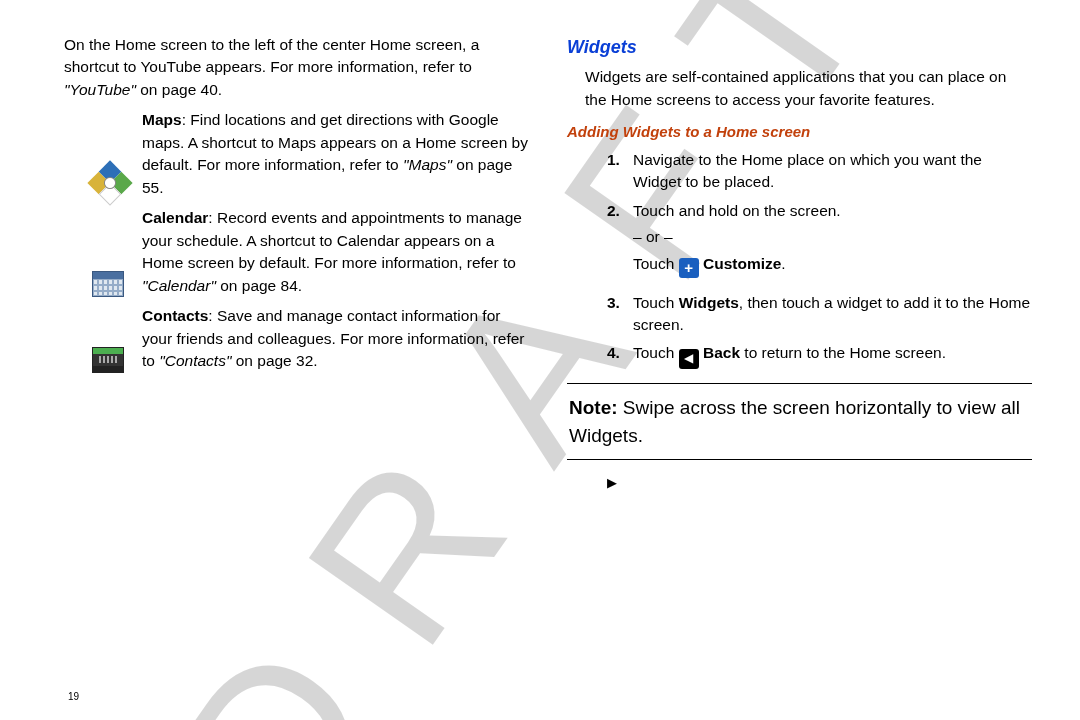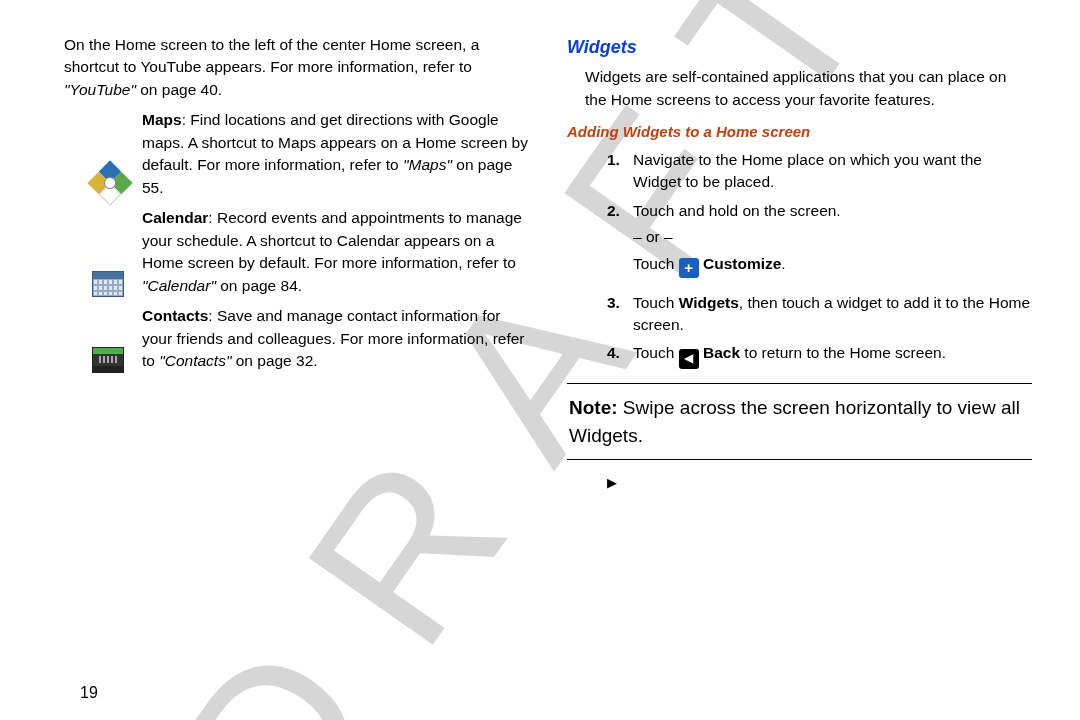--- a/index.html
+++ b/index.html
@@ -102,21 +102,21 @@
   .note-box {
     border-top: 1.5px solid #000;
     border-bottom: 1.5px solid #000;
     padding: 10px 2px;
     margin: 14px 0 10px 0;
     font-size: 19px;
   }
   .bullet-row { display:flex; padding-left: 40px; margin-bottom:6px; }
   .bullet-sym { width:22px; flex:none; font-size:13px; padding-top:4px;}
   .pagenum {
-    position:absolute; left:80px; bottom:16px; font-size:16px; z-index:1;
+    position:absolute; left:68px; bottom:16px; font-size:10px; z-index:1;
   }
   b { font-weight: 700; }
 </style>
 </head>
 <body>
 
 <div class="watermark">DRAFT</div>
 
 <div class="columns">
 

